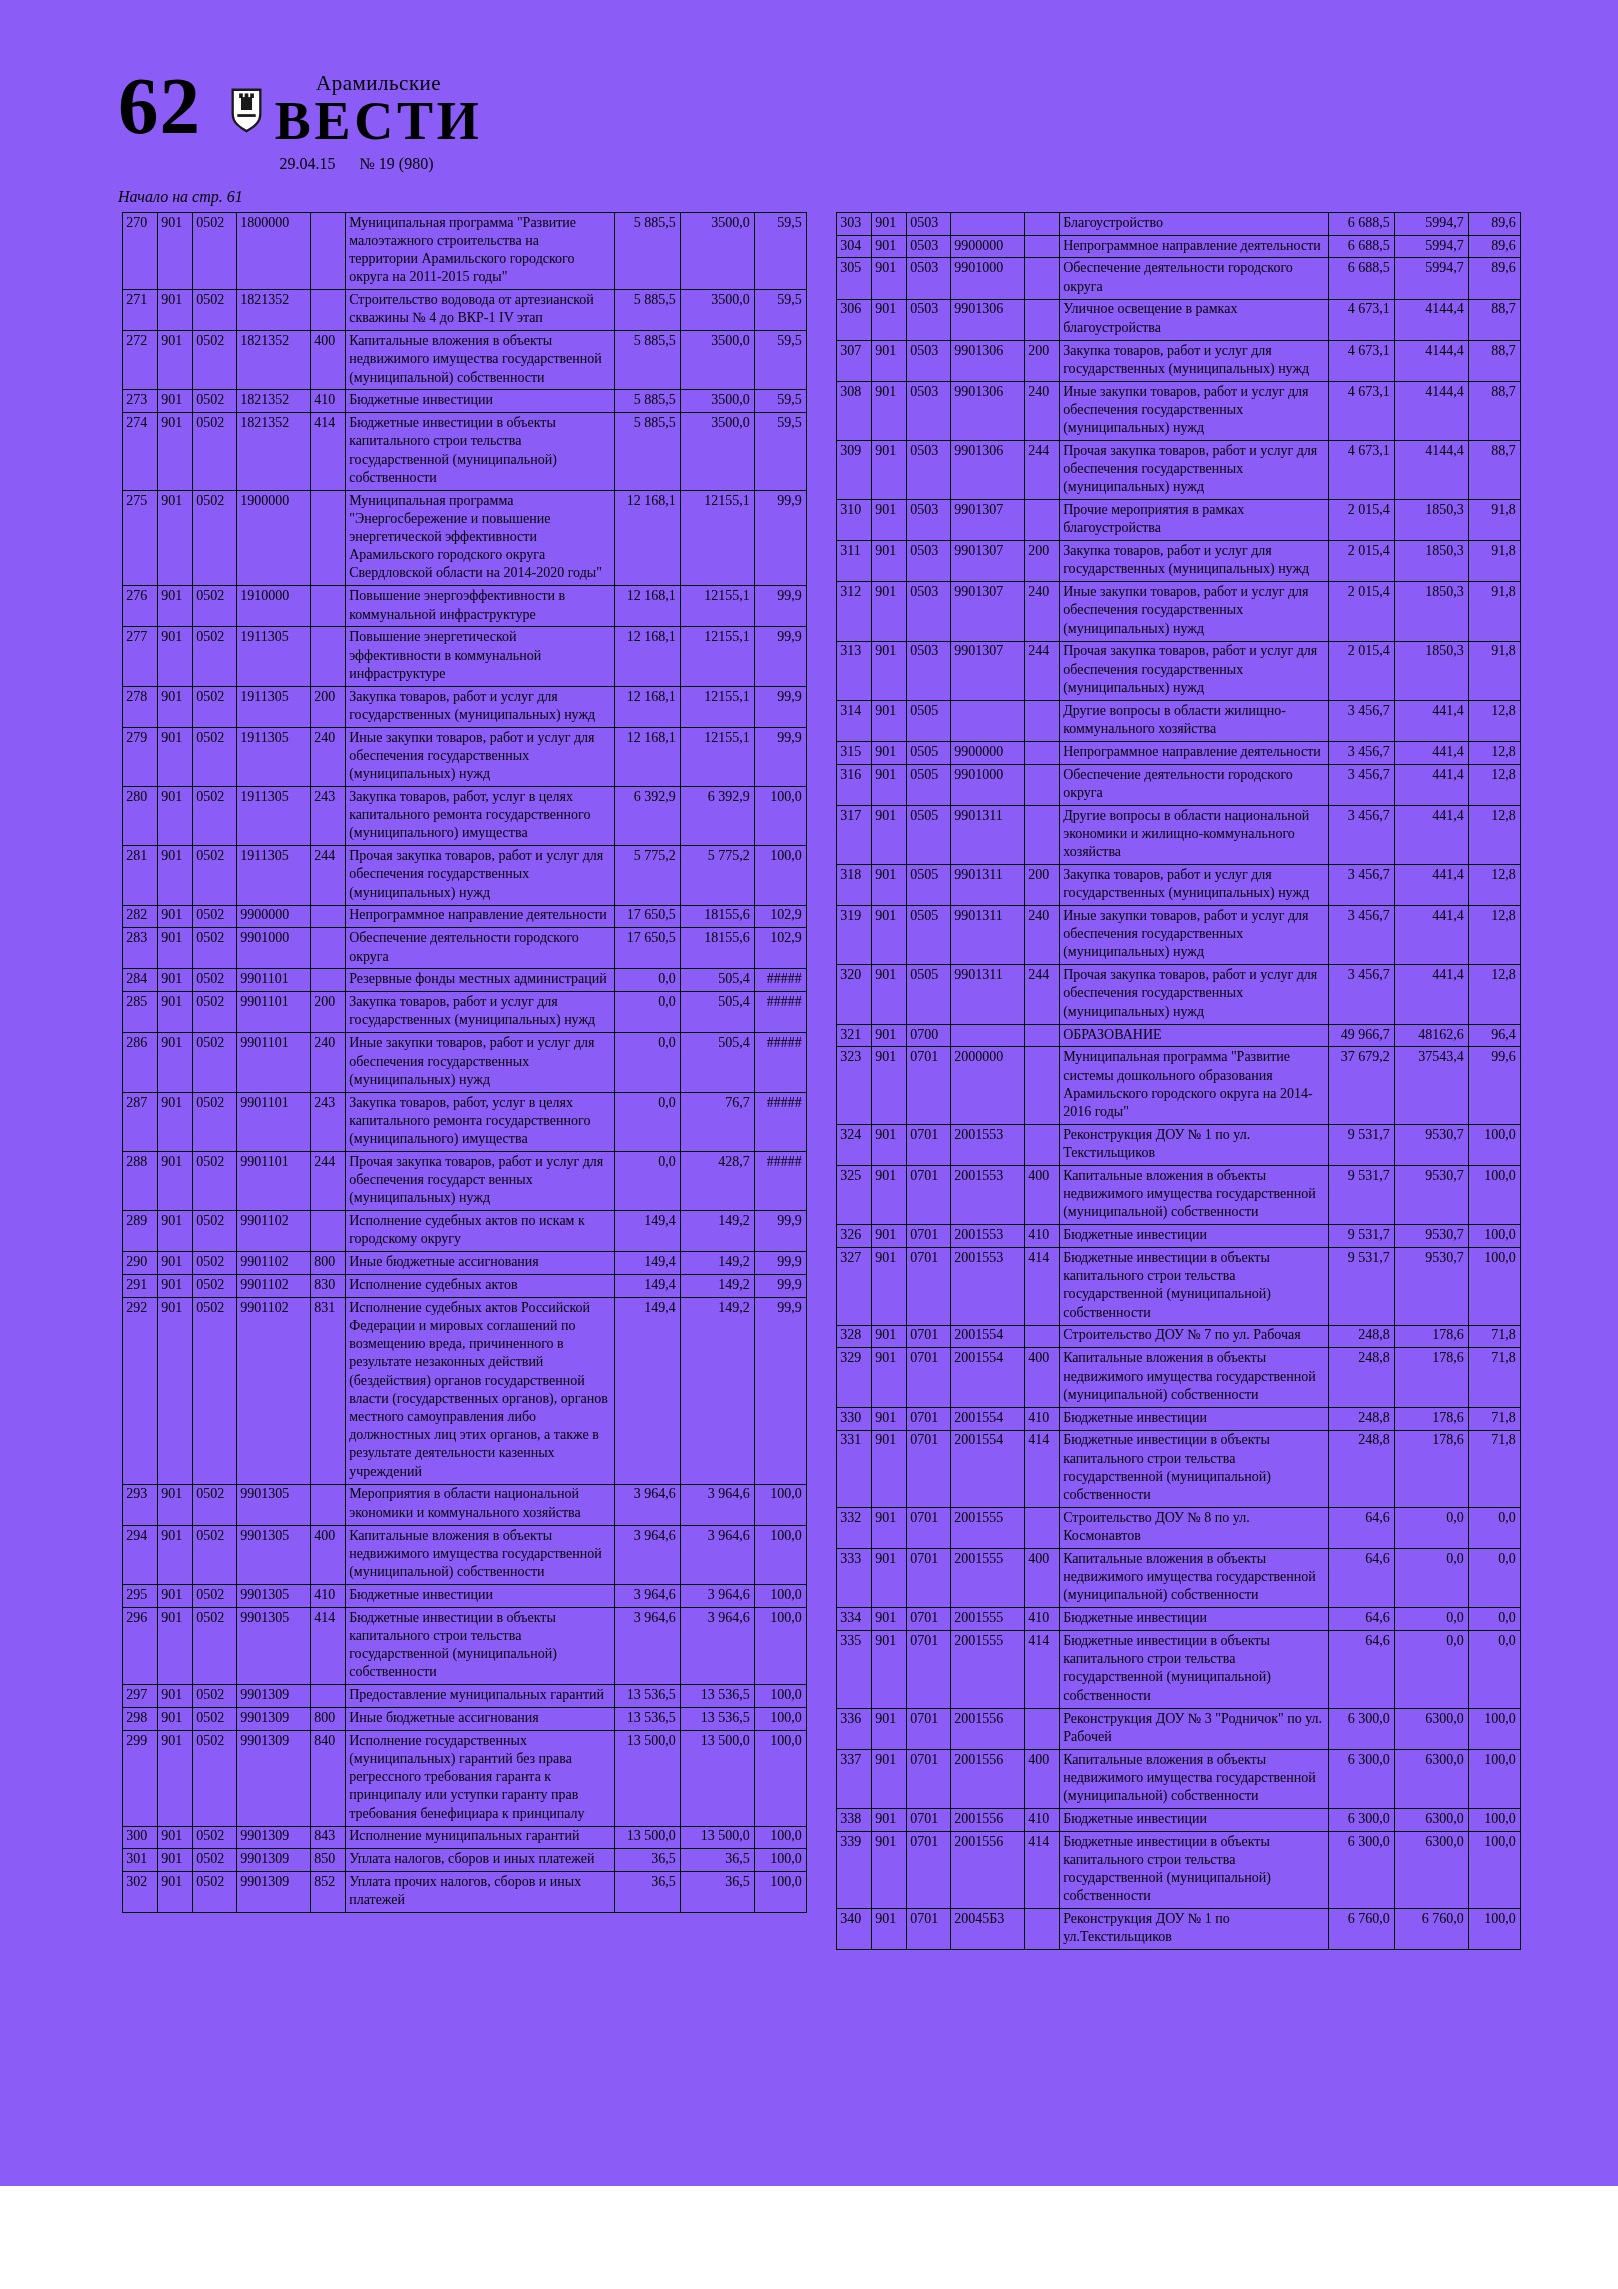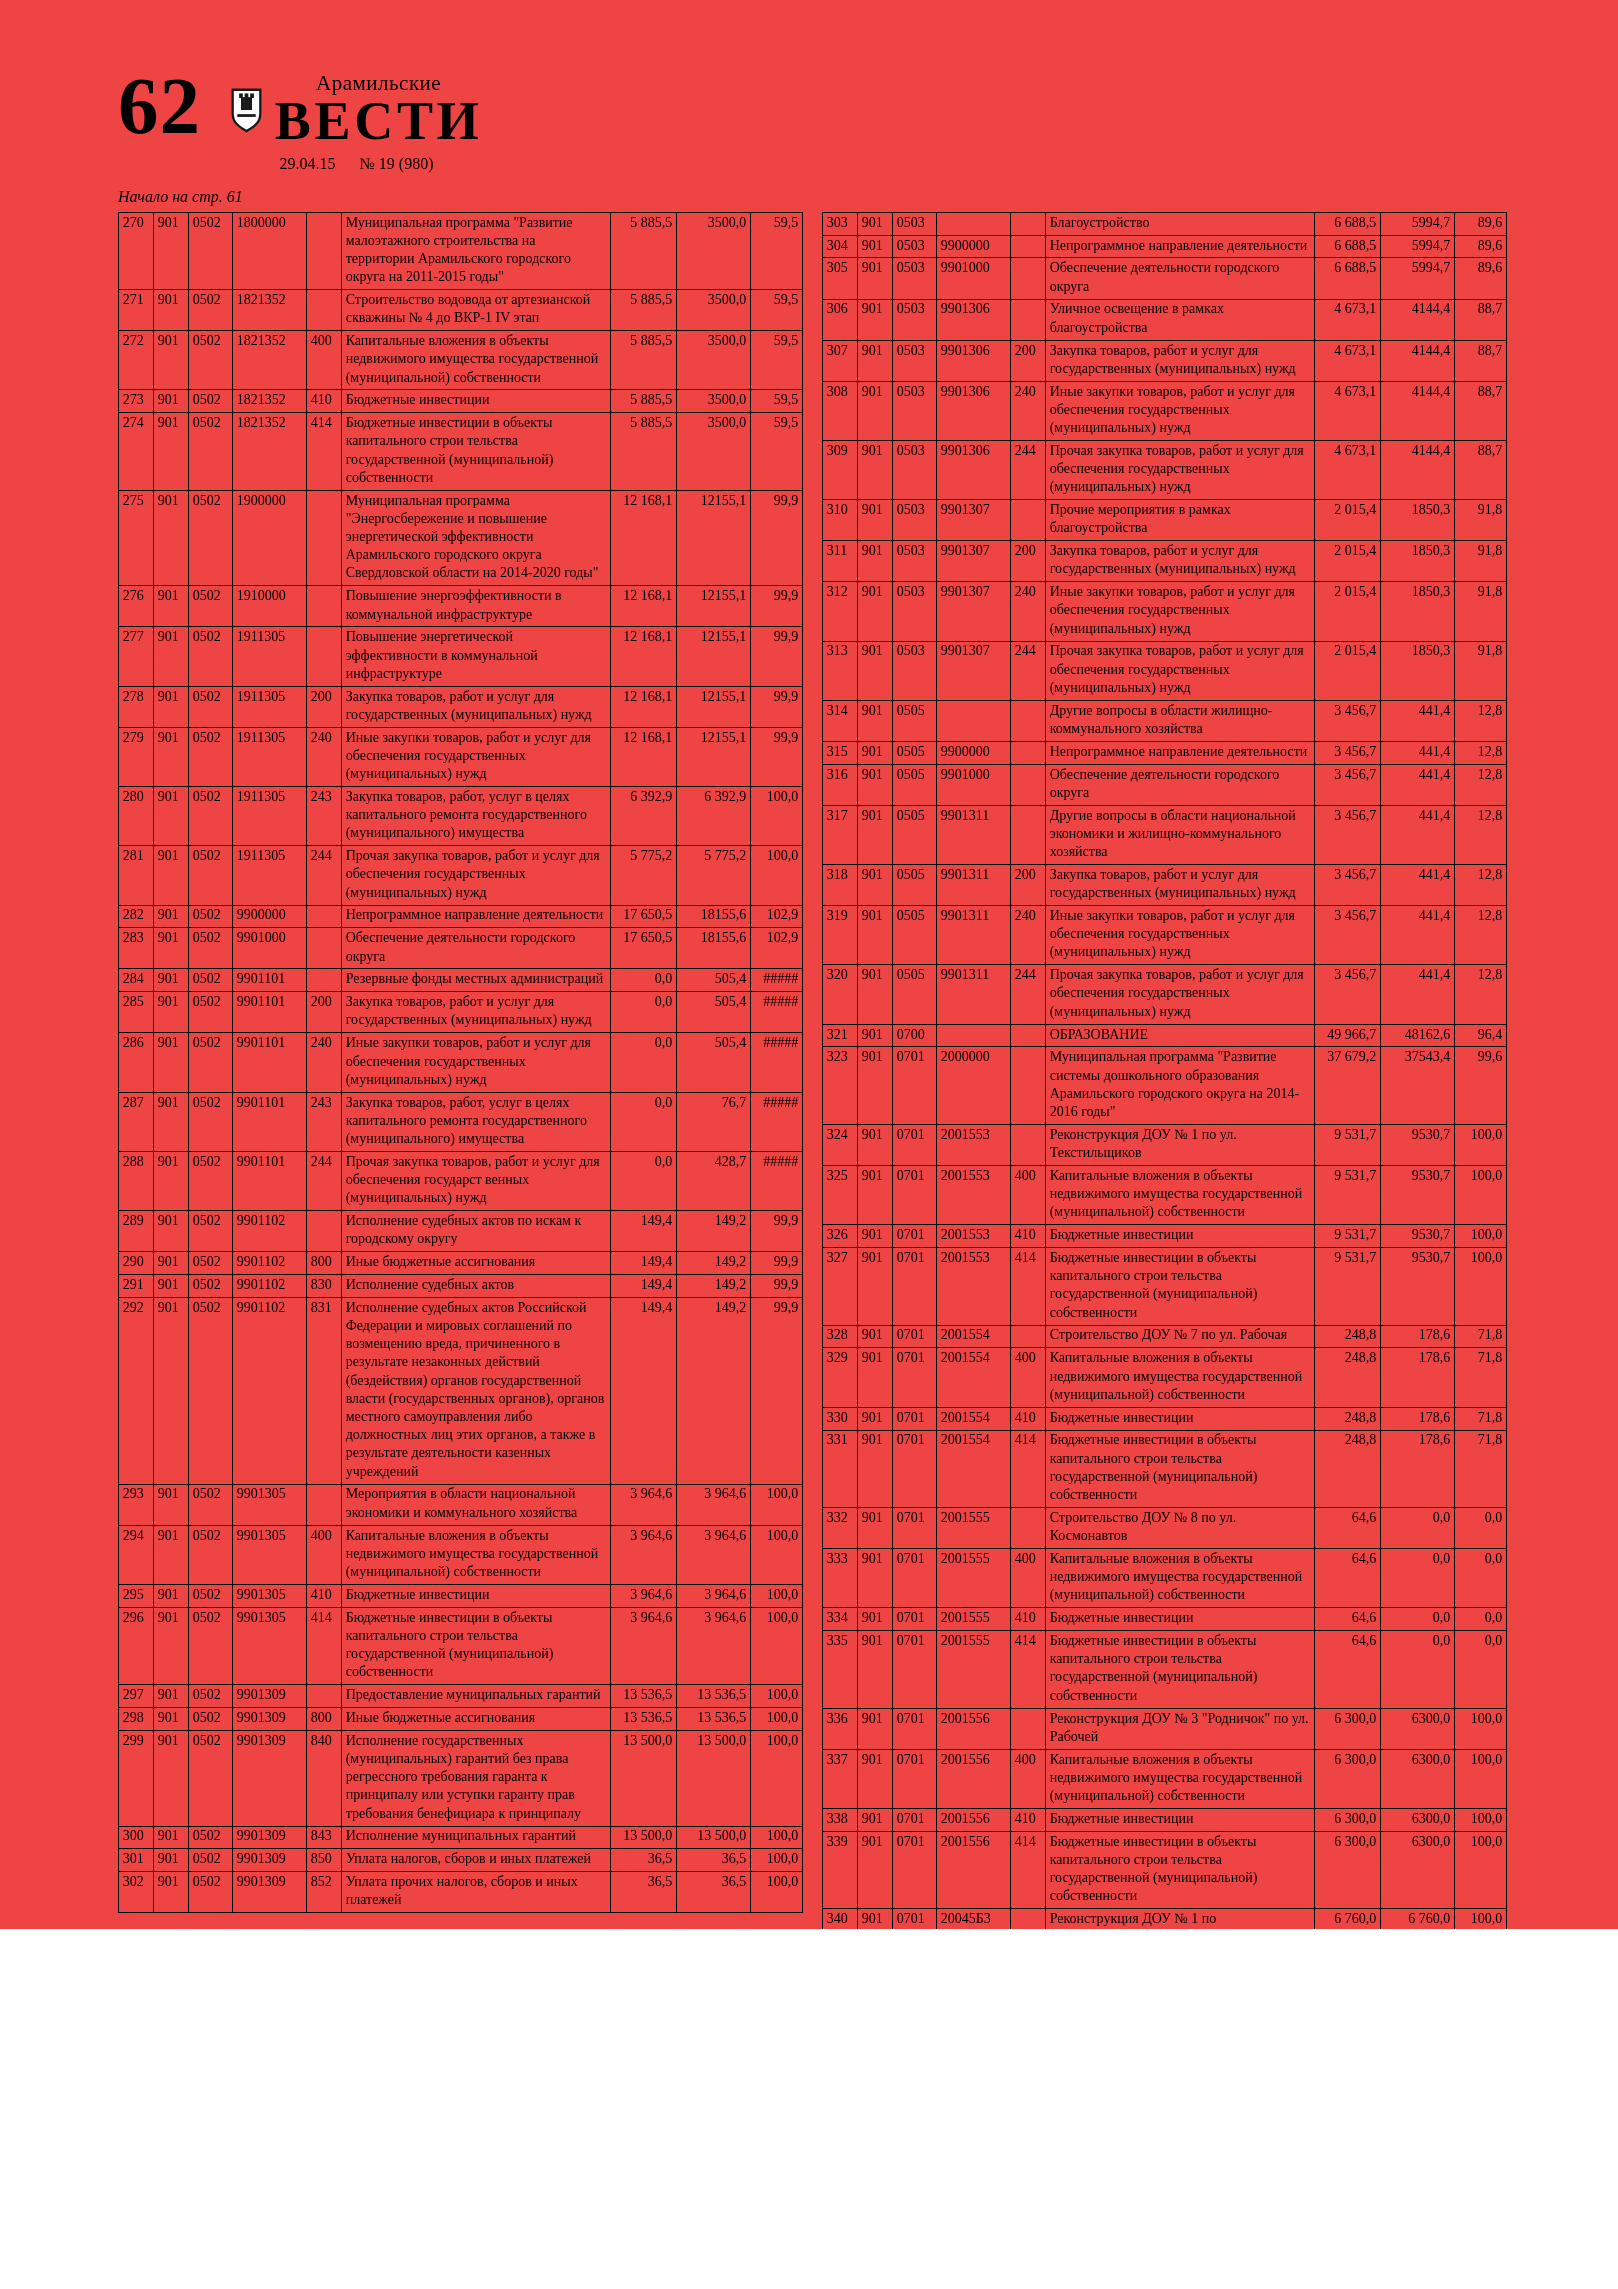--- a/index.html
+++ b/index.html
@@ -1,37 +1,37 @@
 <!DOCTYPE html>
 <html style="font-size:14.8px"><head>
 <meta charset="utf-8">
 <style>
   * { box-sizing: border-box; }
   html, body { margin: 0; padding: 0; }
   body { background: #ffffff; color: #000; font-family: "Liberation Serif", "DejaVu Serif", serif; }
-  .sheet { width: 1619px; height: 1929px; background: #ef4444; overflow: hidden; position: relative; }
+  .sheet { width: 1619px; height: 2186px; background: #8b5cf6; overflow: hidden; position: relative; }
   .inner { padding: 72px 95px 37px 118px; }
 
   
   .masthead { display: flex; align-items: flex-start; gap: 28px; }
   .page-num { font-size: 81px; font-weight: bold; line-height: 0.85; letter-spacing: 0.9px; }
   .brand { display: flex; flex-direction: column; text-align: center; }
   .brand-row { display: flex; align-items: center; gap: 11px; }
   .crest svg { display: block; }
   .brand-names { display: flex; flex-direction: column; }
   .brand-small { font-size: 21px; letter-spacing: 0.5px; line-height: 1.05; }
   .brand-big { font-size: 54px; font-weight: bold; letter-spacing: 3.7px; line-height: 1.0; }
   .issue-line { font-size: 16px; margin-top: 7.4px; padding-left: 1.8px; }
   .issue-line .sep { display: inline-block; width: 24px; }
 
   
   .note { font-style: italic; font-size: 16px; margin: 14.8px 0 5.5px 0; }
 
   
-  .cols { display: flex; gap: 19px; align-items: flex-start; }
+  .cols { display: flex; gap: 29px; align-items: flex-start; justify-content: center; }
   table.budget { border-collapse: collapse; table-layout: fixed; width: 685px; font-size: 14px; line-height: 1.3; }
   table.budget td { border: 0.9px solid #000; vertical-align: top; padding: 0.9px 3.7px 2.8px 3.7px; overflow: hidden; }
   td.c-n, td.c-a, td.c-b, td.c-d { text-align: left; }
   td.c-c { text-align: left; letter-spacing: 0; }
   td.c-name { text-align: left; }
   td.c-v1, td.c-v2, td.c-v3 { text-align: right; white-space: nowrap; }
 </style>
 </head>
 <body>
 

